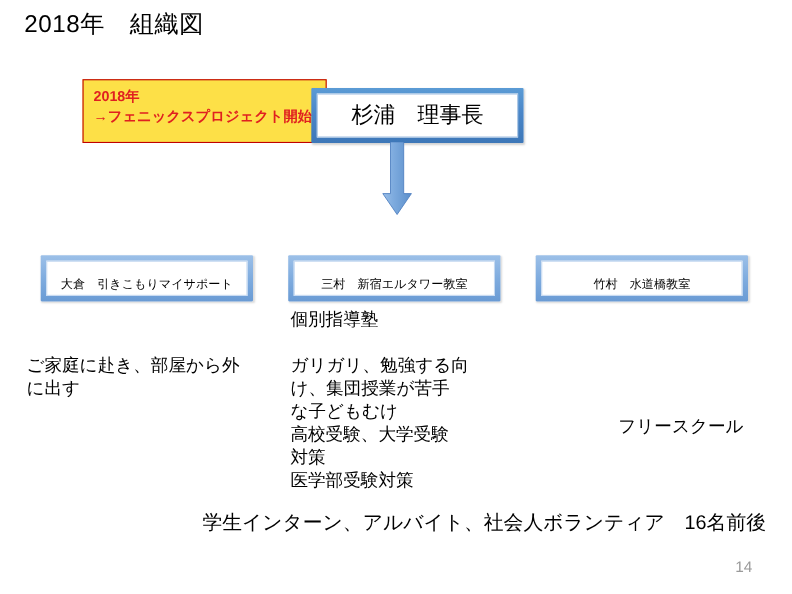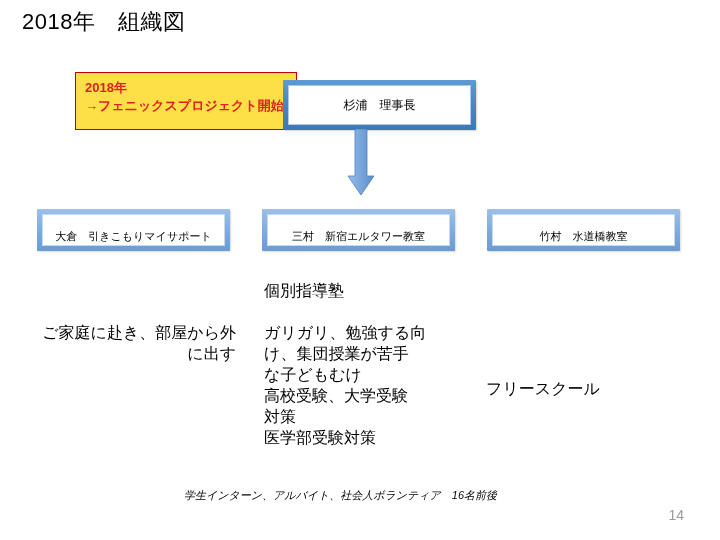--- a/index.html
+++ b/index.html
@@ -78,39 +78,39 @@
     width: 100%;
     height: 100%;
     box-sizing: border-box;
     background: #ffffff;
     border: 1px solid #AFC9E6;
     display: flex;
     align-items: center;
     justify-content: center;
   }
   .chairman-label {
-    font-size: 12px;
+    font-size: 20px;
     line-height: 20px;
     color: #000000;
     white-space: pre;
   }
 
   
   .down-arrow {
     position: absolute;
     left: 345px;
     top: 129px;
     width: 32px;
     height: 70px;
   }
 
   
   .unit-box {
     position: absolute;
-    top: 209px;
+    top: 232px;
     width: 193px;
     height: 42px;
     box-sizing: border-box;
     background: linear-gradient(180deg, #9CC0E8 0%, #7FACDF 50%, #6A9BD4 100%);
     border-radius: 1px;
     padding: 5px;
     box-shadow: 1px 1px 2px rgba(0,0,0,0.15);
   }
   .unit-box.b1 { left: 37px; }
   .unit-box.b2 { left: 262px; }
@@ -135,38 +135,37 @@
 
   
   .col-text {
     position: absolute;
     font-size: 16px;
     line-height: 21px;
     color: #000000;
     white-space: pre-line;
   }
   .col1-head { left: 24px; top: 280px; width: 230px; }
-  .col1-body { left: 24px; top: 322px; width: 212px; text-align: right; }
+  .col1-body { left: 24px; top: 322px; width: 212px; }
 
   .col2-head { left: 264px; top: 280px; width: 200px; }
   .col2-body { left: 264px; top: 322px; width: 178px; }
 
   .col3-body { left: 486px; top: 272px; width: 190px; line-height: 20px; }
-  .col3-note { left: 486px; top: 378px; width: 190px; }
+  .col3-note { left: 486px; top: 378px; width: 190px; text-align: right; }
 
   
   .footer-line {
     position: absolute;
     left: 184px;
-    top: 484px;
-    font-size: 11px;
+    top: 464px;
+    font-size: 18px;
     line-height: 22px;
     color: #000000;
     white-space: pre;
-    font-style: italic;
   }
 
   
   .page-number {
     position: absolute;
     right: 36px;
     top: 508px;
     font-size: 14px;
     line-height: 14px;
     color: #9a9a9a;

